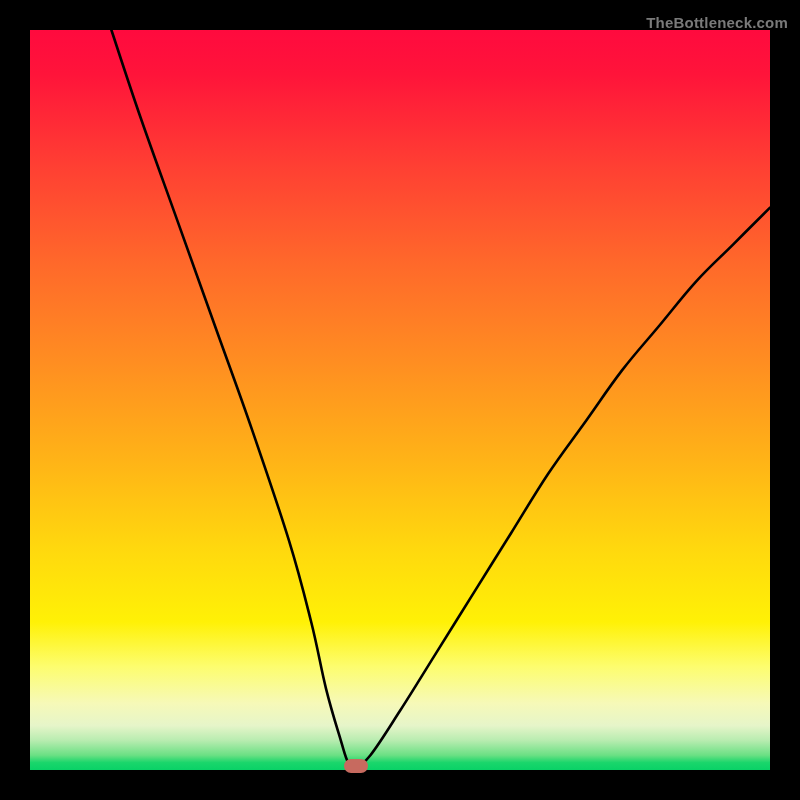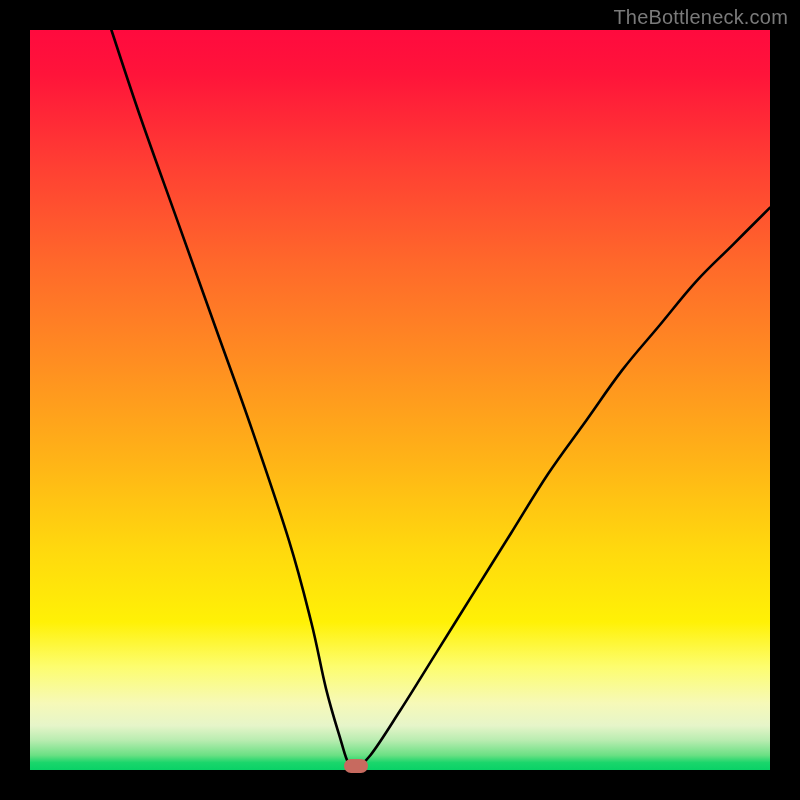--- a/index.html
+++ b/index.html
@@ -40,25 +40,25 @@
       #f6f9b8 91%,
       #e6f5c9 94%,
       #b8ecb0 96%,
       #6be084 98%,
       #1ad66b 99%,
       #09d267 100%
     );
   }
   .watermark {
     position: absolute;
-    top: 6px;
+    top: 14px;
     right: 12px;
     color: #7a7a7a;
-    font-size: 20px;
-    font-weight: 400;
+    font-size: 15px;
+    font-weight: 700;
     letter-spacing: 0.2px;
   }
   svg.curve {
     position: absolute;
     left: 0;
     top: 0;
     width: 740px;
     height: 740px;
     overflow: visible;
   }

